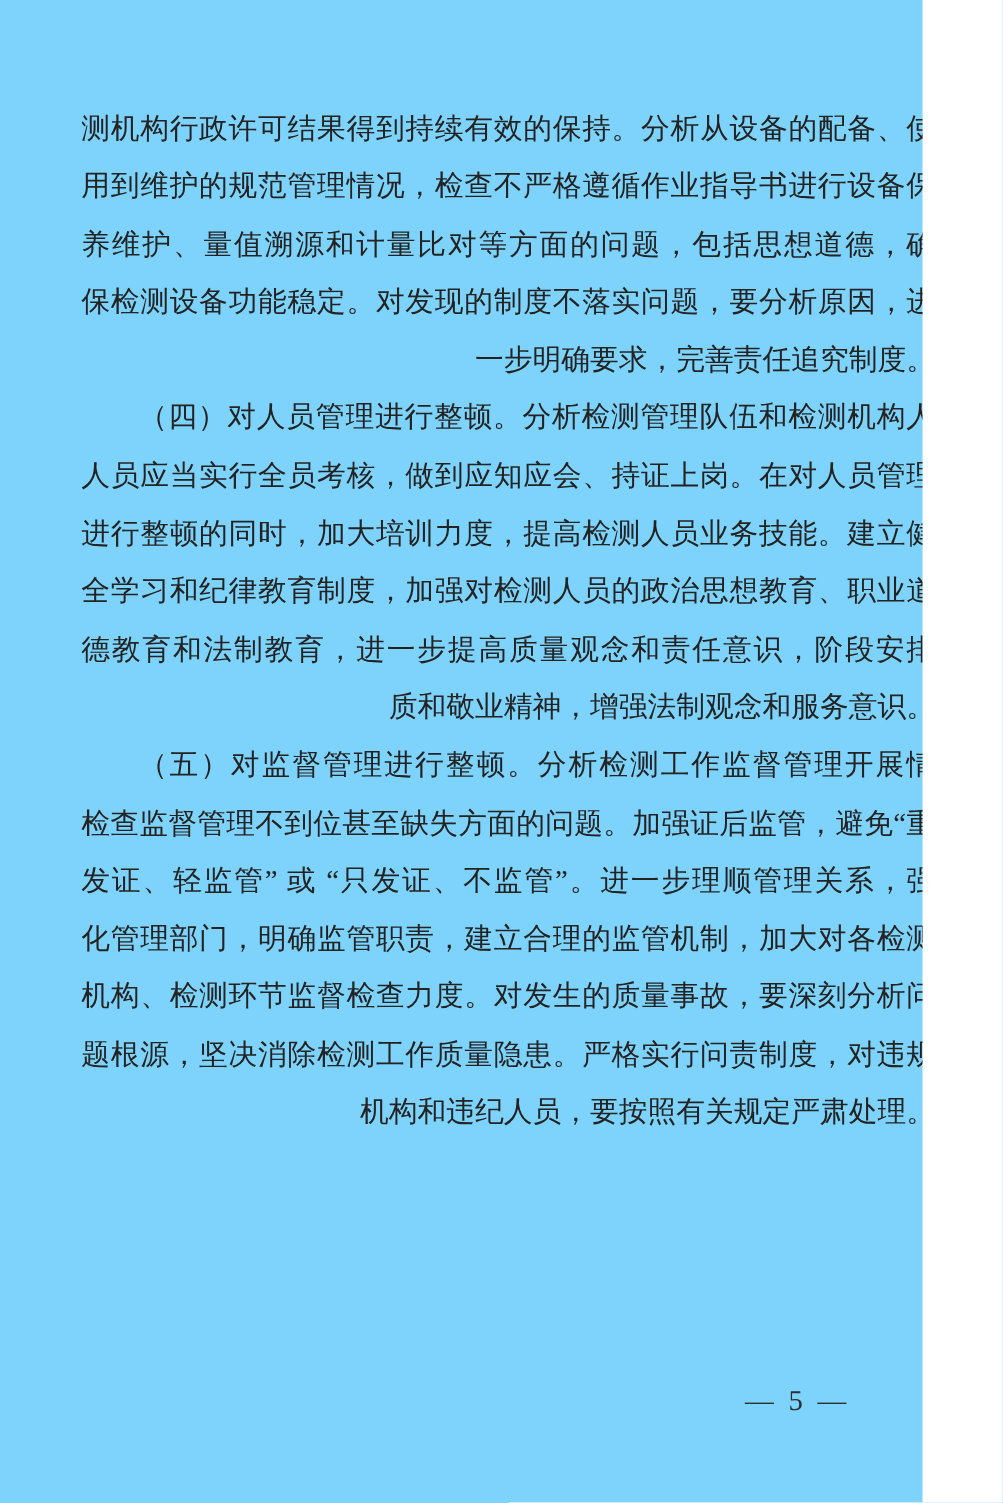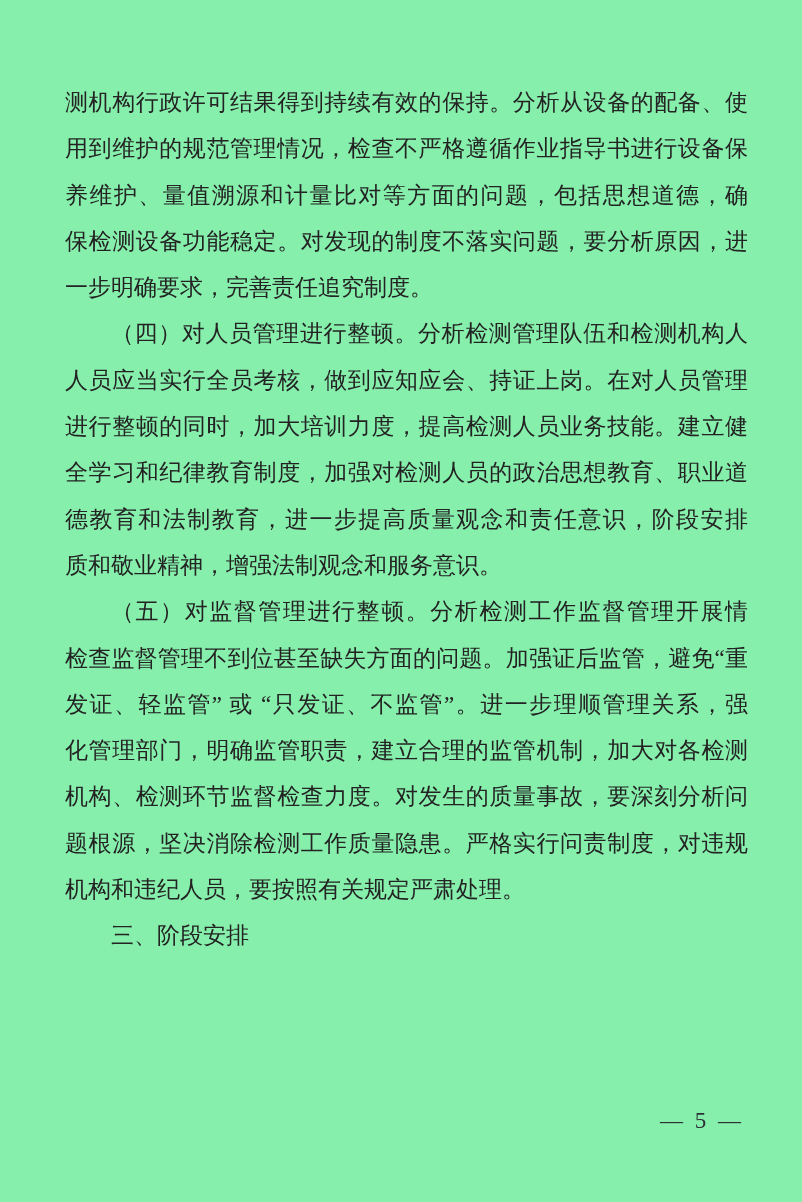--- a/index.html
+++ b/index.html
@@ -2,39 +2,39 @@
 <html><head>
 <meta charset="utf-8">
 <style>
   html, body {
     margin: 0;
     padding: 0;
     background: #ffffff;
   }
   .page {
     position: relative;
-    width: 802px;
+    width: 738px;
     height: 1202px;
-    background: #86efac;
+    background: #7dd3fc;
     overflow: hidden;
     font-family: "Liberation Serif", "DejaVu Serif", serif;
     color: #232323;
   }
   .text-block {
     position: absolute;
     left: 65px;
     top: 80px;
     width: 683px;
     font-size: 23px;
     line-height: 46.3px;
   }
   .ln {
     height: 46.3px;
     overflow: hidden;
-    text-align: left;
+    text-align: right;
     text-justify: inter-ideograph;
   }
   
   .jl {
     text-align: justify;
     text-align-last: justify;
   }
   
   .ind {
     text-indent: 2em;
@@ -65,16 +65,15 @@
     <div class="ln jl">全学习和纪律教育制度，加强对检测人员的政治思想教育、职业道</div>
     <div class="ln jl">德教育和法制教育，进一步提高质量观念和责任意识，阶段安排</div>
     <div class="ln">质和敬业精神，增强法制观念和服务意识。</div>
     <div class="ln jl ind">（五）对监督管理进行整顿。分析检测工作监督管理开展情况，</div>
     <div class="ln jl">检查监督管理不到位甚至缺失方面的问题。加强证后监管，避免“重</div>
     <div class="ln jl">发证、轻监管” 或 “只发证、不监管”。进一步理顺管理关系，强</div>
     <div class="ln jl">化管理部门，明确监管职责，建立合理的监管机制，加大对各检测</div>
     <div class="ln jl">机构、检测环节监督检查力度。对发生的质量事故，要深刻分析问</div>
     <div class="ln jl">题根源，坚决消除检测工作质量隐患。严格实行问责制度，对违规</div>
     <div class="ln">机构和违纪人员，要按照有关规定严肃处理。</div>
-    <div class="ln ind">三、阶段安排</div>
   </div>
   <div class="pageno">— 5 —</div>
 </div>
 
 </body></html>

